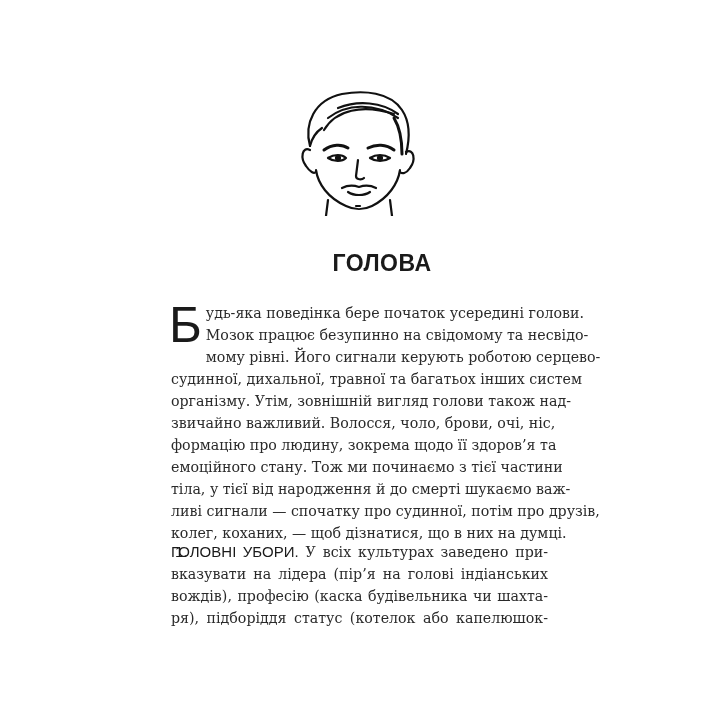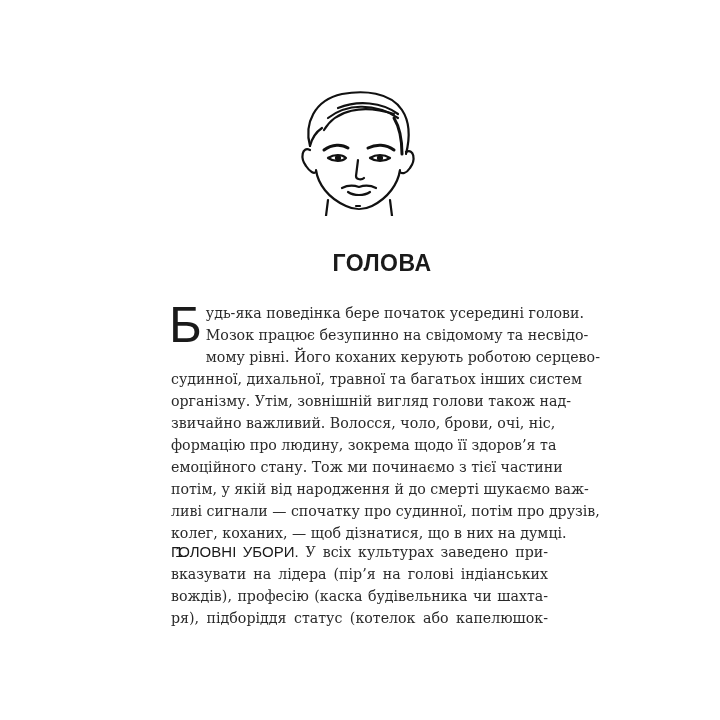--- a/index.html
+++ b/index.html
@@ -69,27 +69,27 @@
       <path d="M58 118 L62 118"></path>
     </g>
   </svg>
 
   <div class="heading">ГОЛОВА</div>
 
   <div class="body-text">
     <span class="dropcap">Б</span>
     <span class="line">удь-яка поведінка бере початок усередині голови.</span>
     <span class="line">Мозок працює безупинно на свідомому та несвідо-</span>
-    <span class="line">мому рівні. Його коханих керують роботою серцево-</span>
+    <span class="line">мому рівні. Його сигнали керують роботою серцево-</span>
     <span class="line">судинної, дихальної, травної та багатьох інших систем</span>
     <span class="line">організму. Утім, зовнішній вигляд голови також над-</span>
     <span class="line">звичайно важливий. Волосся, чоло, брови, очі, ніс,</span>
     <span class="line">формацію про людину, зокрема щодо її здоров’я та</span>
     <span class="line">емоційного стану. Тож ми починаємо з тієї частини</span>
-    <span class="line">потім, у якій від народження й до смерті шукаємо важ-</span>
+    <span class="line">тіла, у тієї від народження й до смерті шукаємо важ-</span>
     <span class="line">ливі сигнали — спочатку про судинної, потім про друзів,</span>
     <span class="line last">колег, коханих, — щоб дізнатися, що в них на думці.</span>
   </div>
 
   <div class="list">
     <div style="position:relative;">
       <span class="list-num">1.</span>
       <div class="list-body">
         <span class="line"><span class="sc">ГОЛОВНІ УБОРИ.</span><span> У всіх культурах заведено при-</span></span>
         <span class="line">вказувати на лідера (пір’я на голові індіанських</span>

